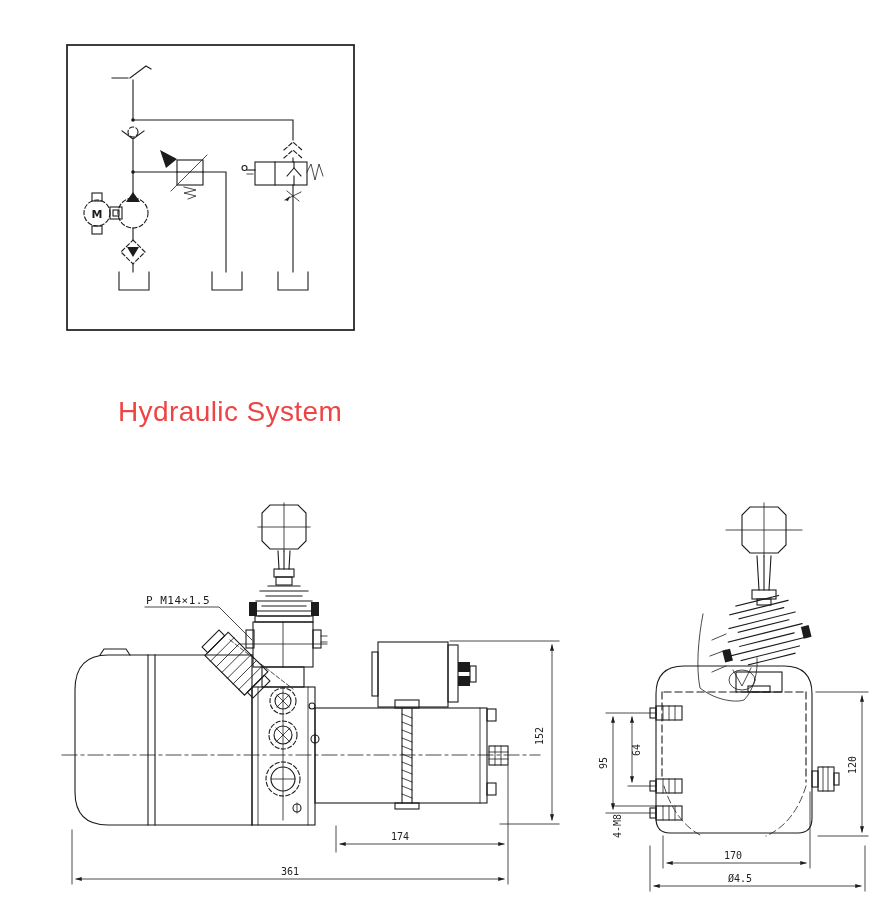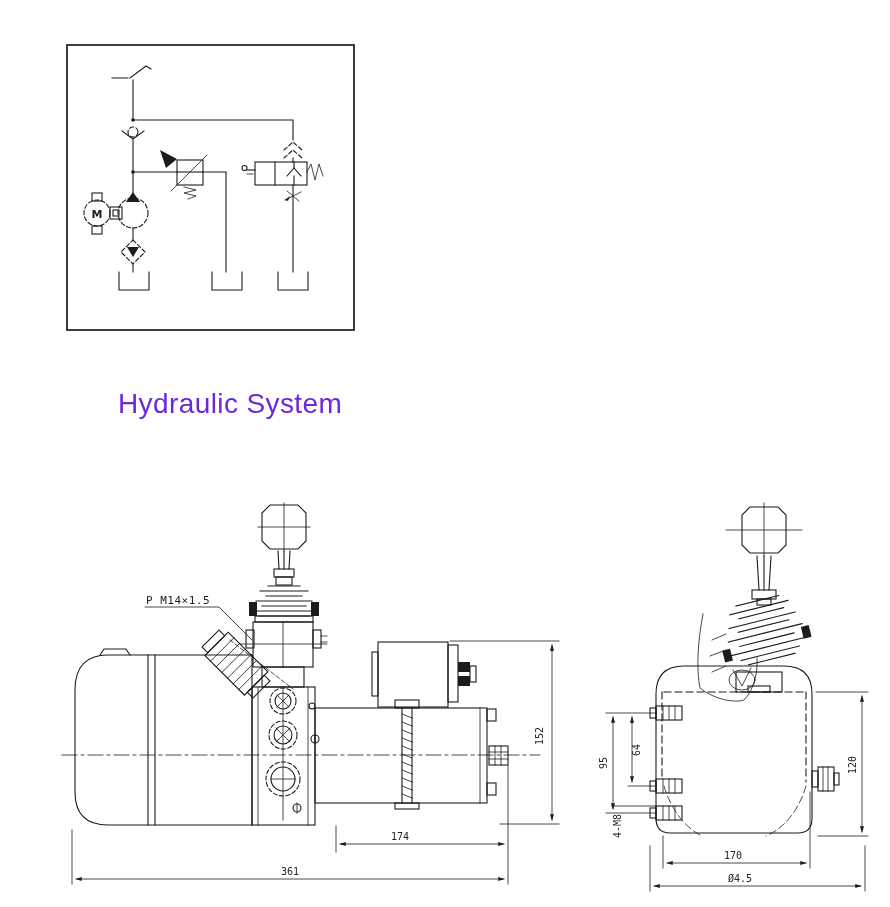--- a/index.html
+++ b/index.html
@@ -11,22 +11,22 @@
   svg .thin{stroke-width:0.8;}
   svg .thick{stroke-width:1.7;}
   svg .fillb{fill:#1c1c1c;stroke:none;}
   svg .dash{stroke-dasharray:4 2.5;}
   svg .dashL{stroke-dasharray:7 4;}
   svg .cl{stroke-dasharray:15 4 3 4;stroke-width:0.8;}
   svg text{stroke:none;}
   svg .dim{font:10px "DejaVu Sans Mono","Liberation Mono",monospace;fill:#222;}
   svg .lbl{font:11px "DejaVu Sans Mono","Liberation Mono",monospace;fill:#1c1c1c;letter-spacing:.5px;}
   svg .mlabel{font:bold 11px "DejaVu Sans","Liberation Sans",sans-serif;fill:#1c1c1c;}
-  h1.title{position:absolute;left:118px;top:388px;margin:0;font-size:28px;font-weight:400;
-    color:#6d28d9;letter-spacing:.4px;}
+  h1.title{position:absolute;left:118px;top:396px;margin:0;font-size:28px;font-weight:400;
+    color:#ef4444;letter-spacing:.4px;}
 </style>
 </head>
 <body>
 
 <div class="canvas">
 
 <h1 class="title">Hydraulic System</h1>
 
 <svg class="sheet" width="890" height="907" viewBox="0 0 890 907">
   <defs>

